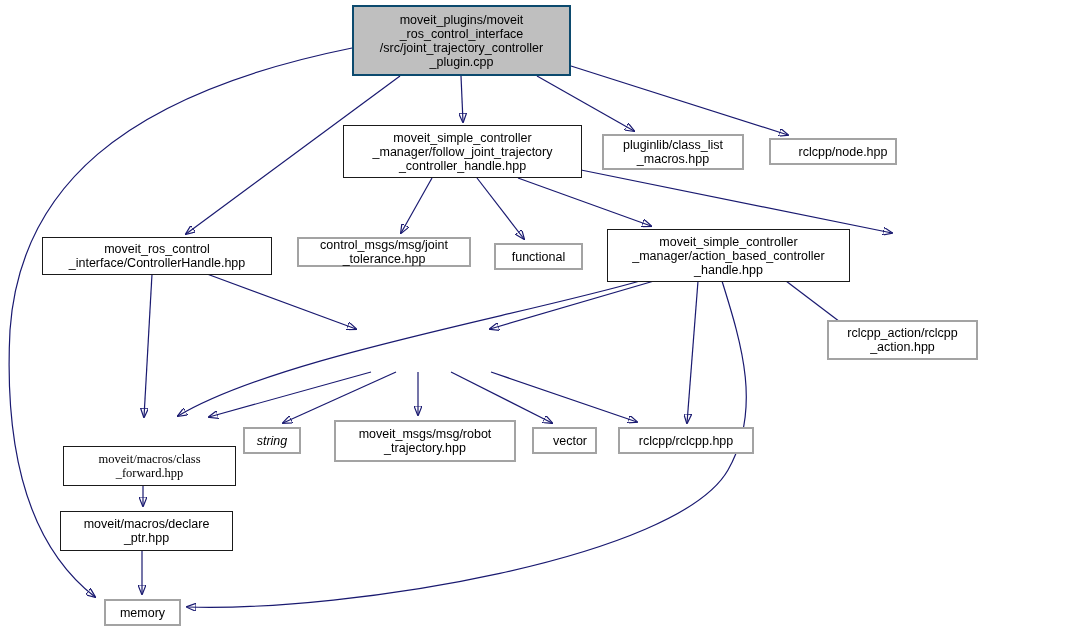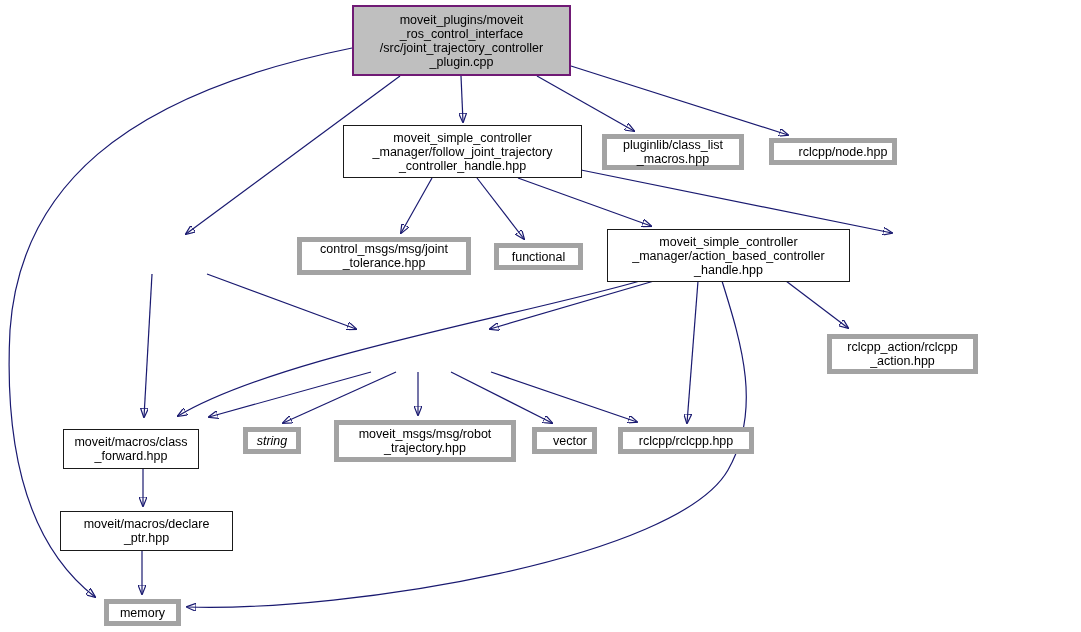--- a/index.html
+++ b/index.html
@@ -17,23 +17,23 @@
     box-sizing:border-box;
     display:flex;align-items:center;justify-content:center;
     text-align:center;
     white-space:pre-line;
     font-size:12.5px;line-height:1.12;
     color:#000000;
     background:#ffffff;
     padding:2px 4px;
     cursor:default;
   }
-  .node.main{background:#bfbfbf;border:2px solid #701a75;}
+  .node.main{background:#bfbfbf;border:2px solid #0c4a6e;}
   .node.internal{border:1.5px solid #1a1a1a;cursor:pointer;}
-  .node.external{border:5px solid #a3a3a3;}
+  .node.external{border:2px solid #a3a3a3;}
 </style>
 </head>
 <body>
 
 <div class="canvas">
 
   <svg class="edges" width="1081" height="632" viewBox="0 0 1081 632">
     <defs>
       <marker id="arrow" viewBox="0 0 10 8" refX="9" refY="4" markerWidth="10" markerHeight="8" markerUnits="userSpaceOnUse" orient="auto">
         <path d="M0,0 L10,4 L0,8 z" fill="#191970"></path>
@@ -71,36 +71,38 @@
 
   <div class="node internal" style="left:343px;top:125px;width:239px;height:53px;">moveit_simple_controller
 _manager/follow_joint_trajectory
 _controller_handle.hpp</div>
 
   <div class="node external" style="left:602px;top:134px;width:142px;height:36px;">pluginlib/class_list
 _macros.hpp</div>
 
   <div class="node external" style="left:769px;top:138px;width:128px;height:27px;padding-left:24px;">rclcpp/node.hpp</div>
 
+  <div class="node internal" style="left:42px;top:237px;width:230px;height:38px;">moveit_ros_control
+_interface/ControllerHandle.hpp</div>
 
-  <div class="node external" style="left:297px;top:237px;width:174px;height:38px;">control_msgs/msg/joint
+  <div class="node external" style="left:297px;top:237px;width:174px;height:30px;">control_msgs/msg/joint
 _tolerance.hpp</div>
 
   <div class="node external" style="left:494px;top:243px;width:89px;height:27px;">functional</div>
 
   <div class="node internal" style="left:607px;top:229px;width:243px;height:53px;">moveit_simple_controller
 _manager/action_based_controller
 _handle.hpp</div>
 
 
 
-  <div class="node external" style="left:827px;top:334px;width:151px;height:40px;">rclcpp_action/rclcpp
+  <div class="node external" style="left:827px;top:320px;width:151px;height:40px;">rclcpp_action/rclcpp
 _action.hpp</div>
 
-  <div class="node internal" style="left:63px;top:429px;width:136px;height:40px;">moveit/macros/class
+  <div class="node internal" style="left:63px;top:446px;width:173px;height:40px;font-family:Liberation Serif, serif;">moveit/macros/class
 _forward.hpp</div>
 
   <div class="node external" style="left:243px;top:427px;width:58px;height:27px;font-style:italic;">string</div>
 
   <div class="node external" style="left:334px;top:420px;width:182px;height:42px;">moveit_msgs/msg/robot
 _trajectory.hpp</div>
 
   <div class="node external" style="left:532px;top:427px;width:65px;height:27px;padding-left:15px;">vector</div>
 
   <div class="node external" style="left:618px;top:427px;width:136px;height:27px;">rclcpp/rclcpp.hpp</div>

